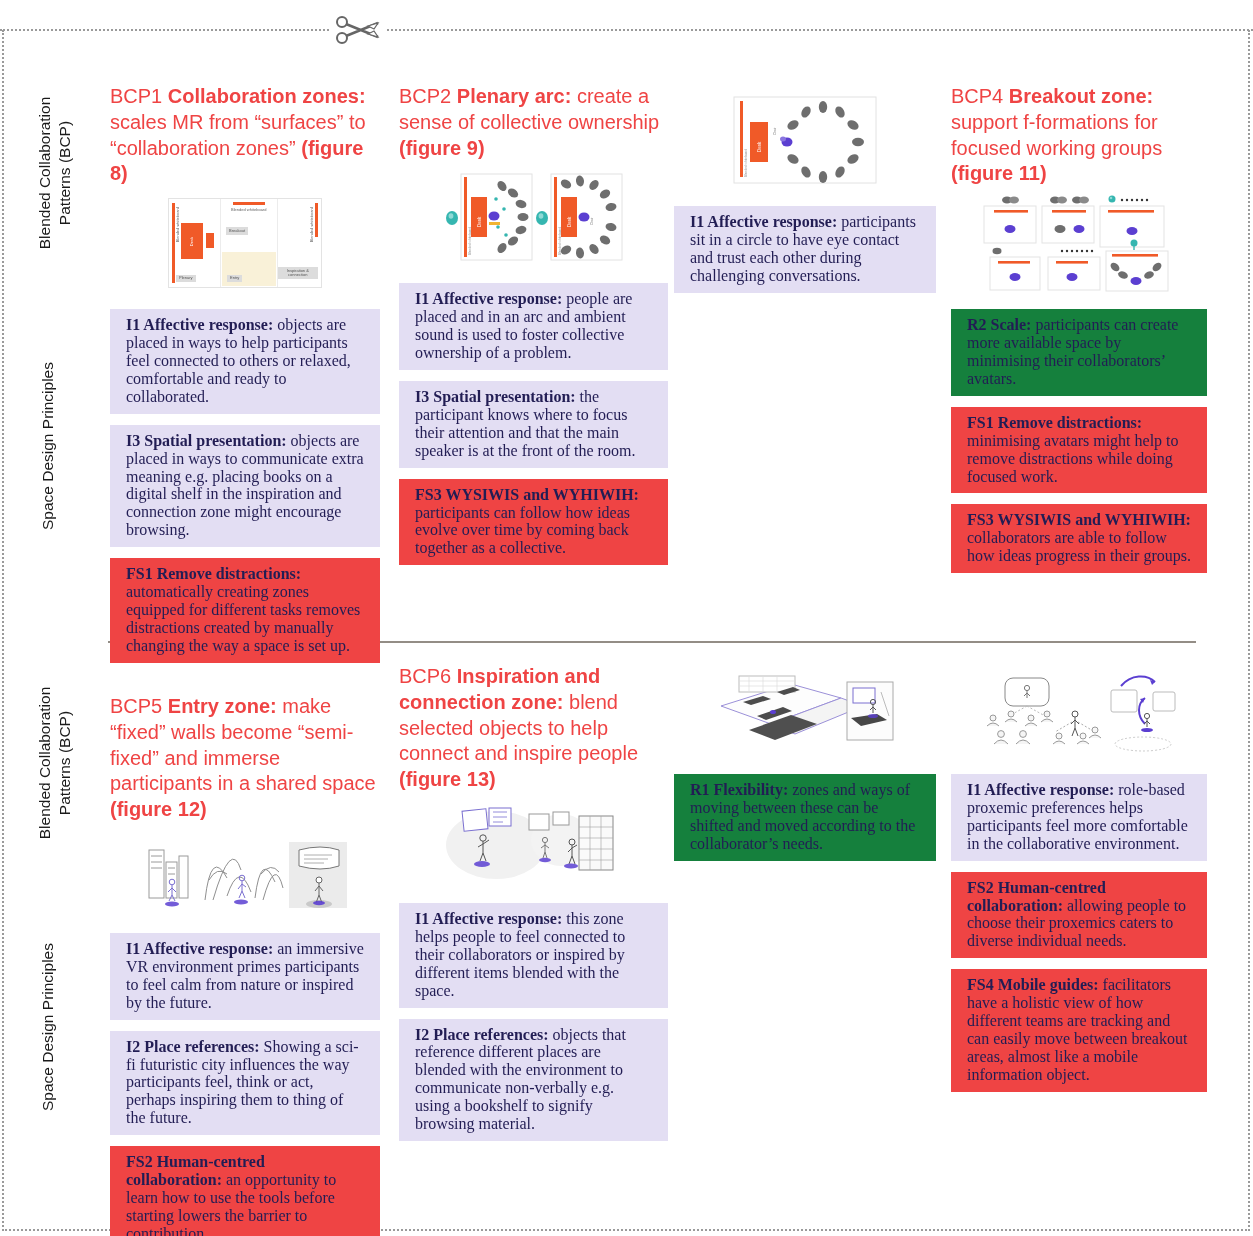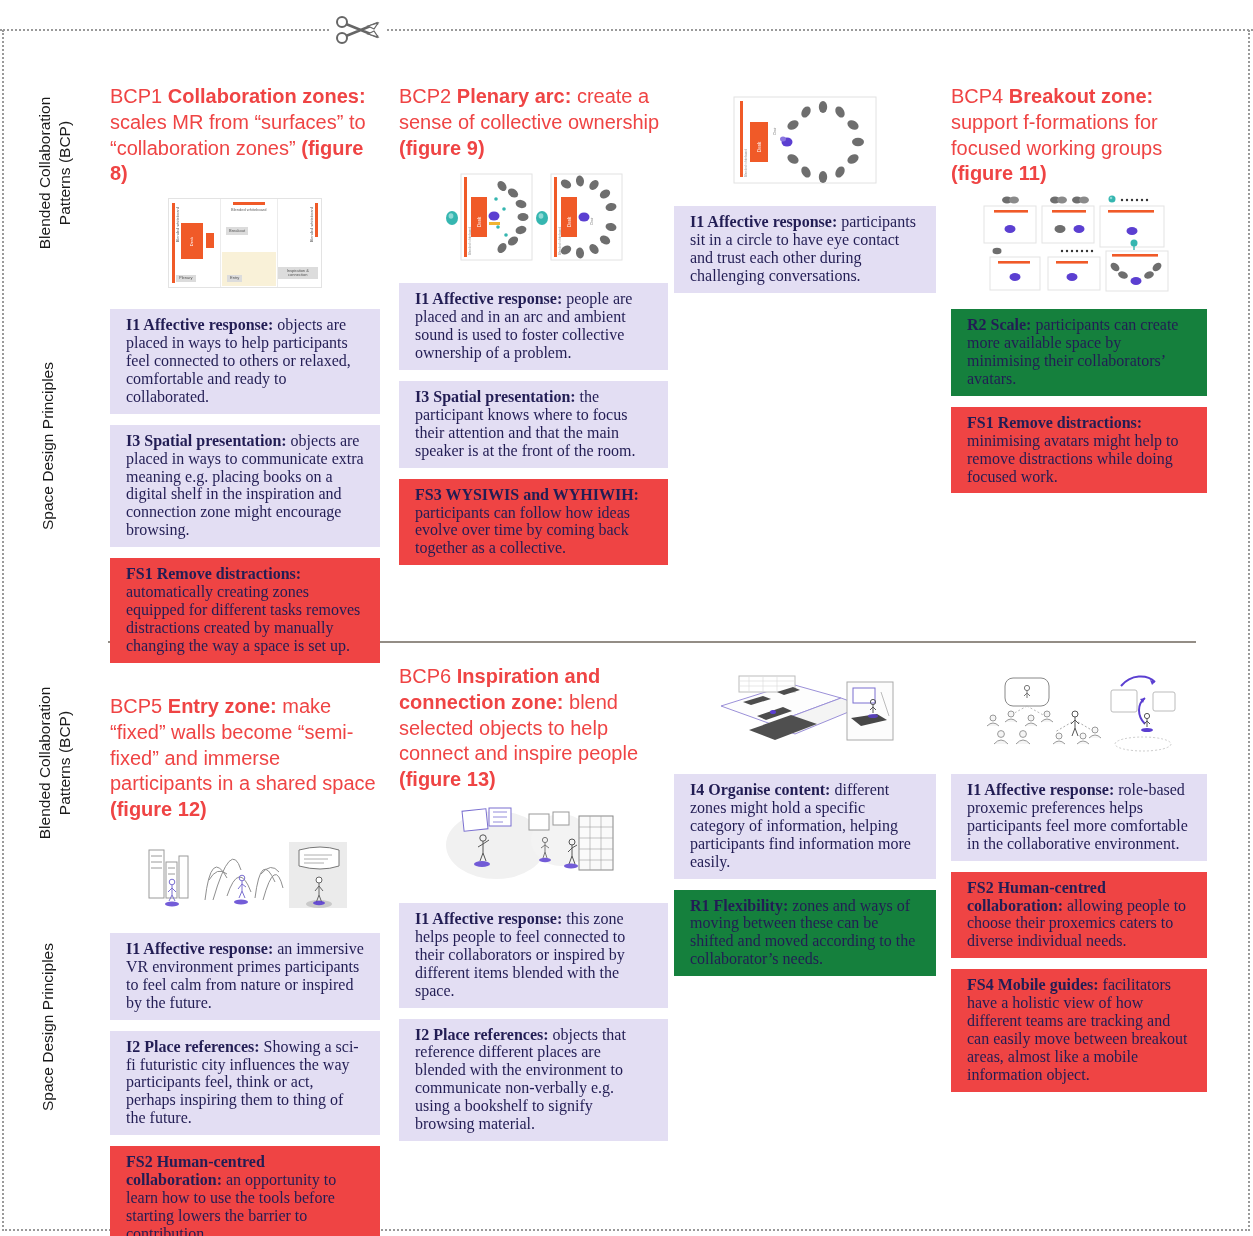--- a/index.html
+++ b/index.html
@@ -257,20 +257,21 @@
           <ellipse cx="133" cy="74" rx="5" ry="3.5" transform="rotate(40,133,74)"></ellipse>
           <ellipse cx="141" cy="82" rx="5" ry="3.5" transform="rotate(20,141,82)"></ellipse>
           <ellipse cx="167" cy="82" rx="5" ry="3.5" transform="rotate(-20,167,82)"></ellipse>
           <ellipse cx="175" cy="74" rx="5" ry="3.5" transform="rotate(-40,175,74)"></ellipse>
         </g>
       </svg>
     </div>
     <div class="boxes">
       <div class="box teal"><b>R2 Scale:</b> <span>participants can create more available space by minimising their collaborators’ avatars.</span></div>
       <div class="box yellow"><b>FS1 Remove distractions:</b> <span>minimising avatars might help to remove distractions while doing focused work.</span></div>
+      <div class="box yellow"><b>FS3 WYSIWIS and WYHIWIH:</b> <span>collaborators are able to follow how ideas progress in their groups.</span></div>
     </div>
   </section>
 
   <section class="col row2" id="col5">
     <h3 class="pattern-header"><span>BCP5</span> <b>Entry zone:</b> <span>make “fixed” walls become “semi-fixed” and immerse participants in a shared space</span> <b>(figure 12)</b></h3>
     <div class="figwrap">
       <svg width="205" height="85" viewBox="0 0 205 85">
         <g stroke="#9a9a9a" fill="none" stroke-width="1">
           <rect x="6" y="20" width="15" height="48"></rect>
             <rect x="23" y="32" width="11" height="36"></rect>
@@ -370,21 +371,20 @@
         <path d="M168,20 l8,24" stroke="#bbb" fill="none"></path>
         <path d="M138,46 l26,-4 l10,6 l-26,6 z" fill="#474747"></path>
         <g stroke="#555" fill="none">
           <circle cx="160" cy="30" r="2.6"></circle>
           <path d="M160,33 v8 M160,35 l-3,3 M160,35 l3,3"></path>
         </g>
         <ellipse cx="160" cy="44" rx="5" ry="2" fill="#5b3fd1" opacity="0.8"></ellipse>
       </svg>
     </div>
     <div class="boxes">
-      <div class="box purple"><b>I4 Organise content:</b> <span>different zones might hold a specific category of information, helping participants find information more easily.</span></div>
       <div class="box teal"><b>R1 Flexibility:</b> <span>zones and ways of moving between these can be shifted and moved according to the collaborator’s needs.</span></div>
     </div>
   </section>
 
   <section class="col row2" id="col8">
     <div class="figwrap">
       <svg width="200" height="85" viewBox="0 0 200 85">
         <rect x="26" y="6" width="44" height="28" rx="8" fill="#fff" stroke="#888"></rect>
         <g stroke="#777" fill="none">
           <circle cx="48" cy="16" r="2.6"></circle>

